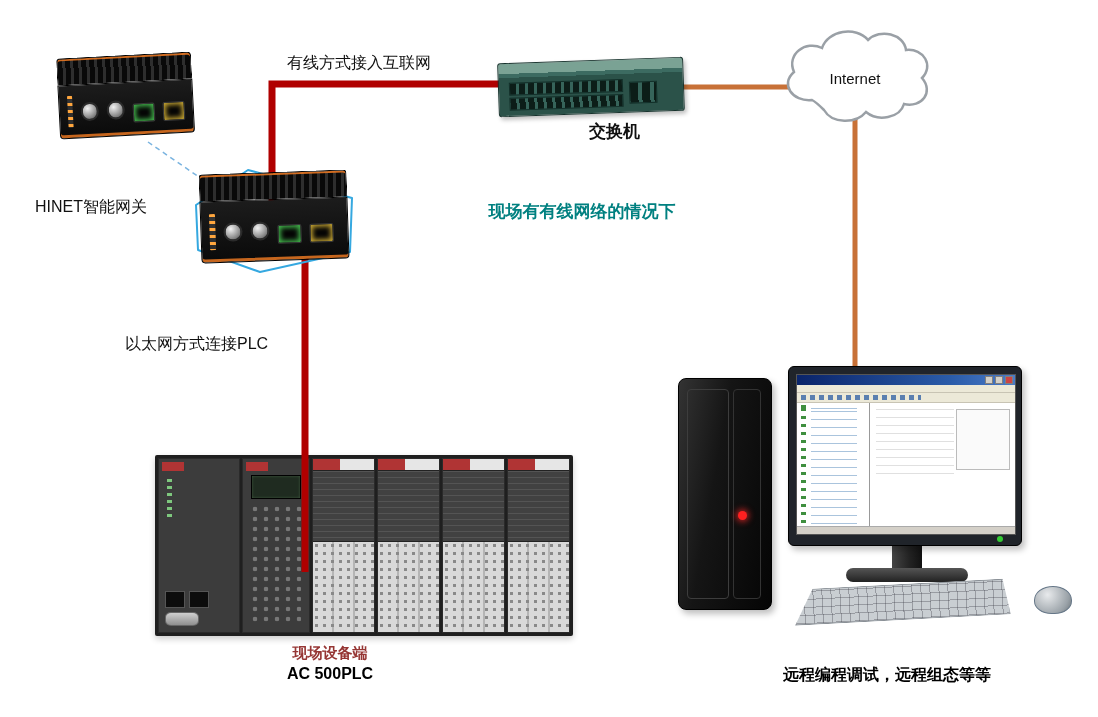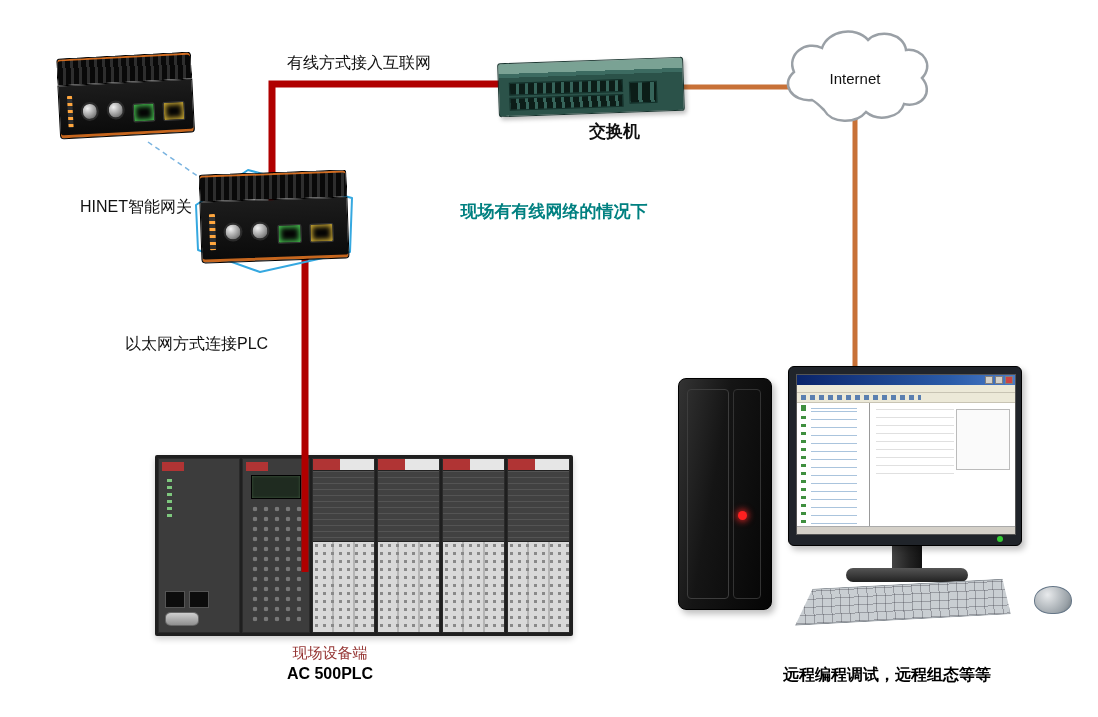--- a/index.html
+++ b/index.html
@@ -106,30 +106,30 @@
               clip-path:polygon(9% 0,97% 0,100% 100%,0 100%);
               background-color:#c9ced2; border:1px solid #8a9096;
               background-image:repeating-linear-gradient(90deg,rgba(60,60,70,.35) 0 1px,transparent 1px 9px),
                                repeating-linear-gradient(0deg,rgba(60,60,70,.35) 0 1px,transparent 1px 8px); }
   .mouse { position:absolute; left:1034px; top:586px; width:36px; height:26px; z-index:3;
            background:radial-gradient(circle at 35% 30%,#e8eaec,#9aa2a8 70%,#6a7278);
            border-radius:55% 55% 50% 50%; border:1px solid #667788; }
 
   
   .lbl { position:absolute; z-index:4; font-size:16px; color:#111; white-space:nowrap; }
-  .lbl-gateway  { left:35px;  top:197px;margin-left:45px; }
+  .lbl-gateway  { left:35px;  top:197px; }
   .lbl-wired    { left:287px; top:53px;  }
   .lbl-switch   { left:540px; top:120px; width:100px; text-align:right; font-weight:bold; font-size:17px; }
   .lbl-internet { left:815px; top:70px;  width:80px;  text-align:center; font-size:15px; }
   .lbl-plclink  { left:125px; top:334px; }
-  .note { position:absolute; left:404px; top:198px; width:300px; z-index:4; text-align:center;
+  .note { position:absolute; left:432px; top:198px; width:300px; z-index:4; text-align:center;
           font-weight:bold; font-size:17px; line-height:27px; }
   .note .t { color:var(--note-teal,#008080); }
   .note .r { color:var(--note-red,#ff0000); }
-  .lbl-field   { left:250px; top:644px; width:160px; text-align:center; font-weight:normal; font-size:15px; color:var(--section-label-red,#963634); }
+  .lbl-field   { left:250px; top:644px; width:160px; text-align:center; font-weight:bold; font-size:15px; color:var(--section-label-red,#963634); }
   .lbl-model   { left:250px; top:665px; width:160px; text-align:center; font-weight:bold; font-size:16px; color:#000; }
   .lbl-remote  { left:802px; top:644px; width:170px; text-align:center; font-weight:bold; font-size:15px; color:var(--section-label-red,#963634); }
   .lbl-remdesc { left:735px; top:665px; width:304px; text-align:center; font-weight:bold; font-size:16px; color:#000; }
 </style>
 </head>
 <body>
 
 <div class="canvas">
 
   <svg class="wires" width="1098" height="717" viewBox="0 0 1098 717">

